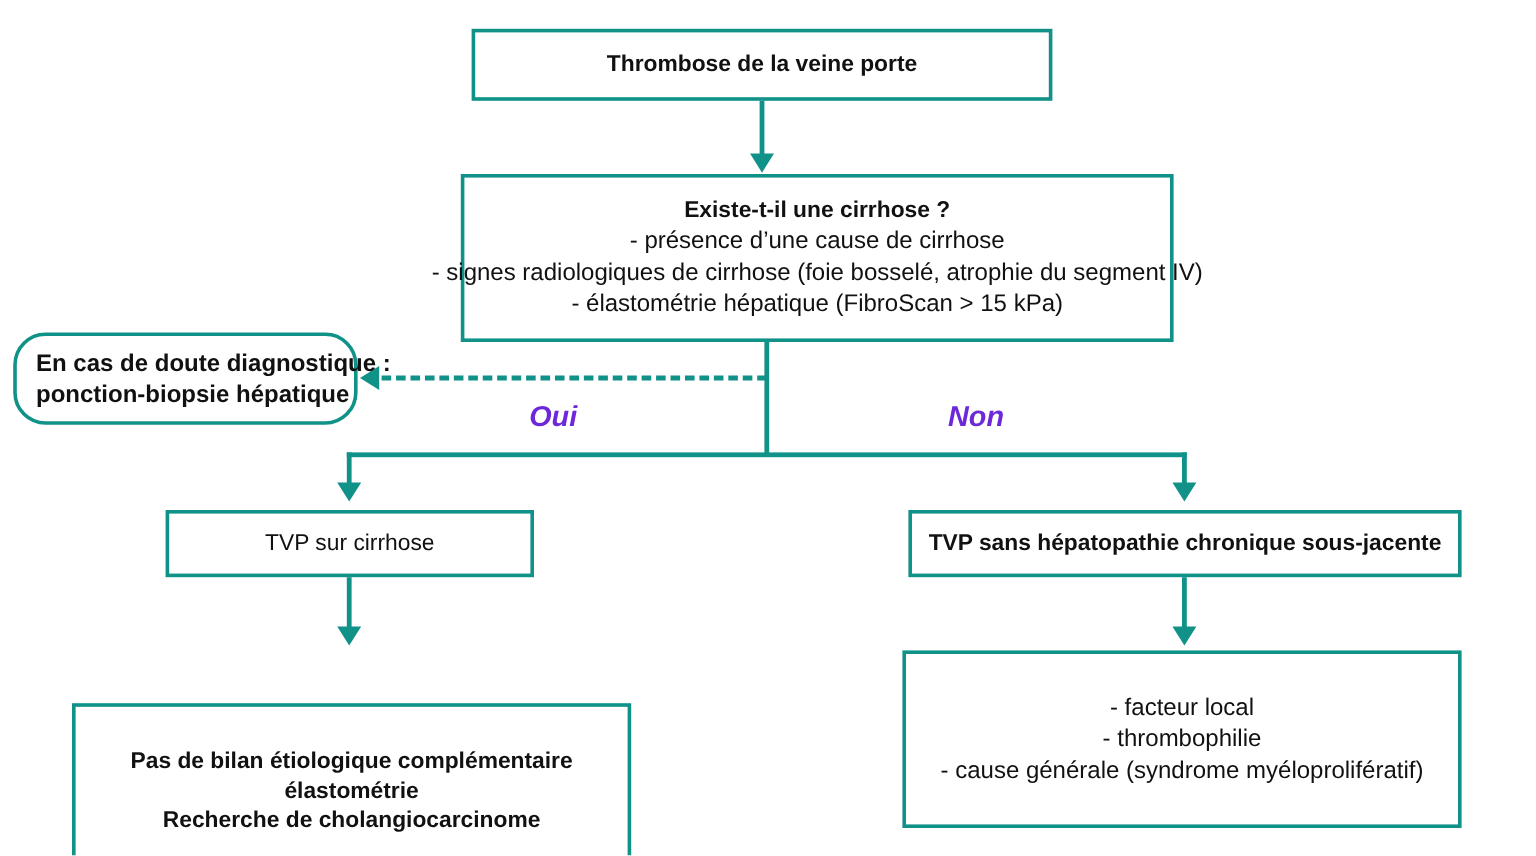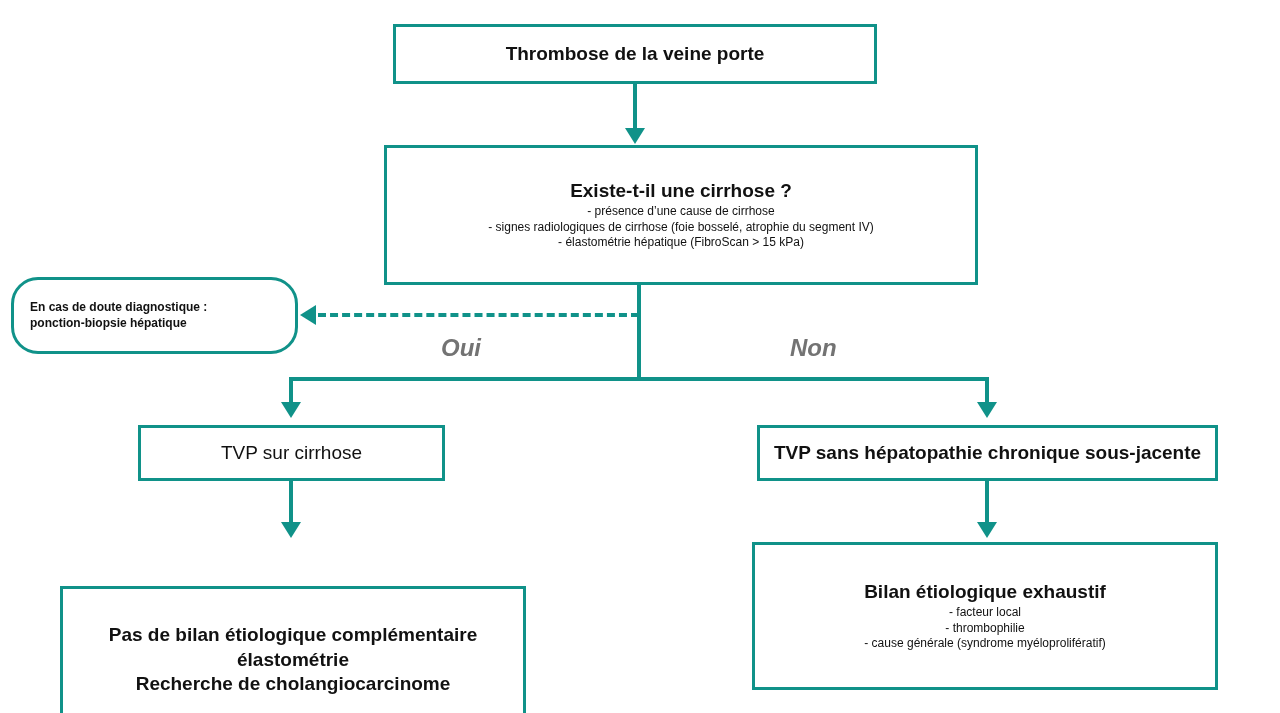--- a/index.html
+++ b/index.html
@@ -33,21 +33,21 @@
     padding: 6px 20px;
     line-height: 1.30;
   }
   .node .ln {
     display: block;
     white-space: nowrap;
   }
   .t-bold   { font-weight: 700; }
   .t-norm   { font-weight: 400; }
   .fs-19 { font-size: 19px; }
-  .fs-18 { font-size: 12px; }
+  .fs-18 { font-size: 20px; }
 
   
   #node-root      { left: 393px;  top: 24px;  width: 484px; height: 60px; }
   #node-question  { left: 360px;  top: 145px; width: 594px; height: 140px; margin-left: 24px; }
   #node-doubt     { left: 11px;   top: 277px; width: 287px; height: 77px;
                     align-items: flex-start; text-align: right; padding-left: 16px; border-radius: 27px; }
   #node-tvp-cir   { left: 138px;  top: 425px; width: 307px; height: 56px; }
   #node-tvp-noh   { left: 757px;  top: 425px; width: 461px; height: 56px; }
   #node-bilan-non { left: 60px;   top: 542px; width: 466px; height: 148px; margin-top: 44px; }
   #node-bilan-exh { left: 752px;  top: 542px; width: 466px; height: 148px; }
@@ -82,21 +82,21 @@
     height: 0;
     border-top: 4px dashed #109289;
   }
 
   
   .branch-label {
     position: absolute;
     font-style: italic;
     font-weight: 700;
     font-size: 24px;
-    color: #737373;
+    color: #6d28d9;
     white-space: nowrap;
   }
   #label-oui { left: 441px; top: 334px; }
   #label-non { left: 790px; top: 334px; }
 </style>
 </head>
 <body>
 
 <div id="canvas">
 
@@ -149,19 +149,18 @@
   <div class="conn v" style="left:985px; top:481px; height:45px;"></div>
   <div class="arrowhead" style="left:977px; top:522px;"></div>
 
   <div class="node" id="node-bilan-non">
     <span class="ln t-bold fs-19">Pas de bilan étiologique complémentaire</span>
     <span class="ln t-bold fs-19">élastométrie</span>
     <span class="ln t-bold fs-19">Recherche de cholangiocarcinome</span>
   </div>
 
   <div class="node" id="node-bilan-exh">
-    <span class="ln t-bold fs-19">Bilan étiologique exhaustif</span>
     <span class="ln t-norm fs-18">- facteur local</span>
     <span class="ln t-norm fs-18">- thrombophilie</span>
     <span class="ln t-norm fs-18">- cause générale (syndrome myéloprolifératif)</span>
   </div>
 
 </div>
 
 </body></html>

